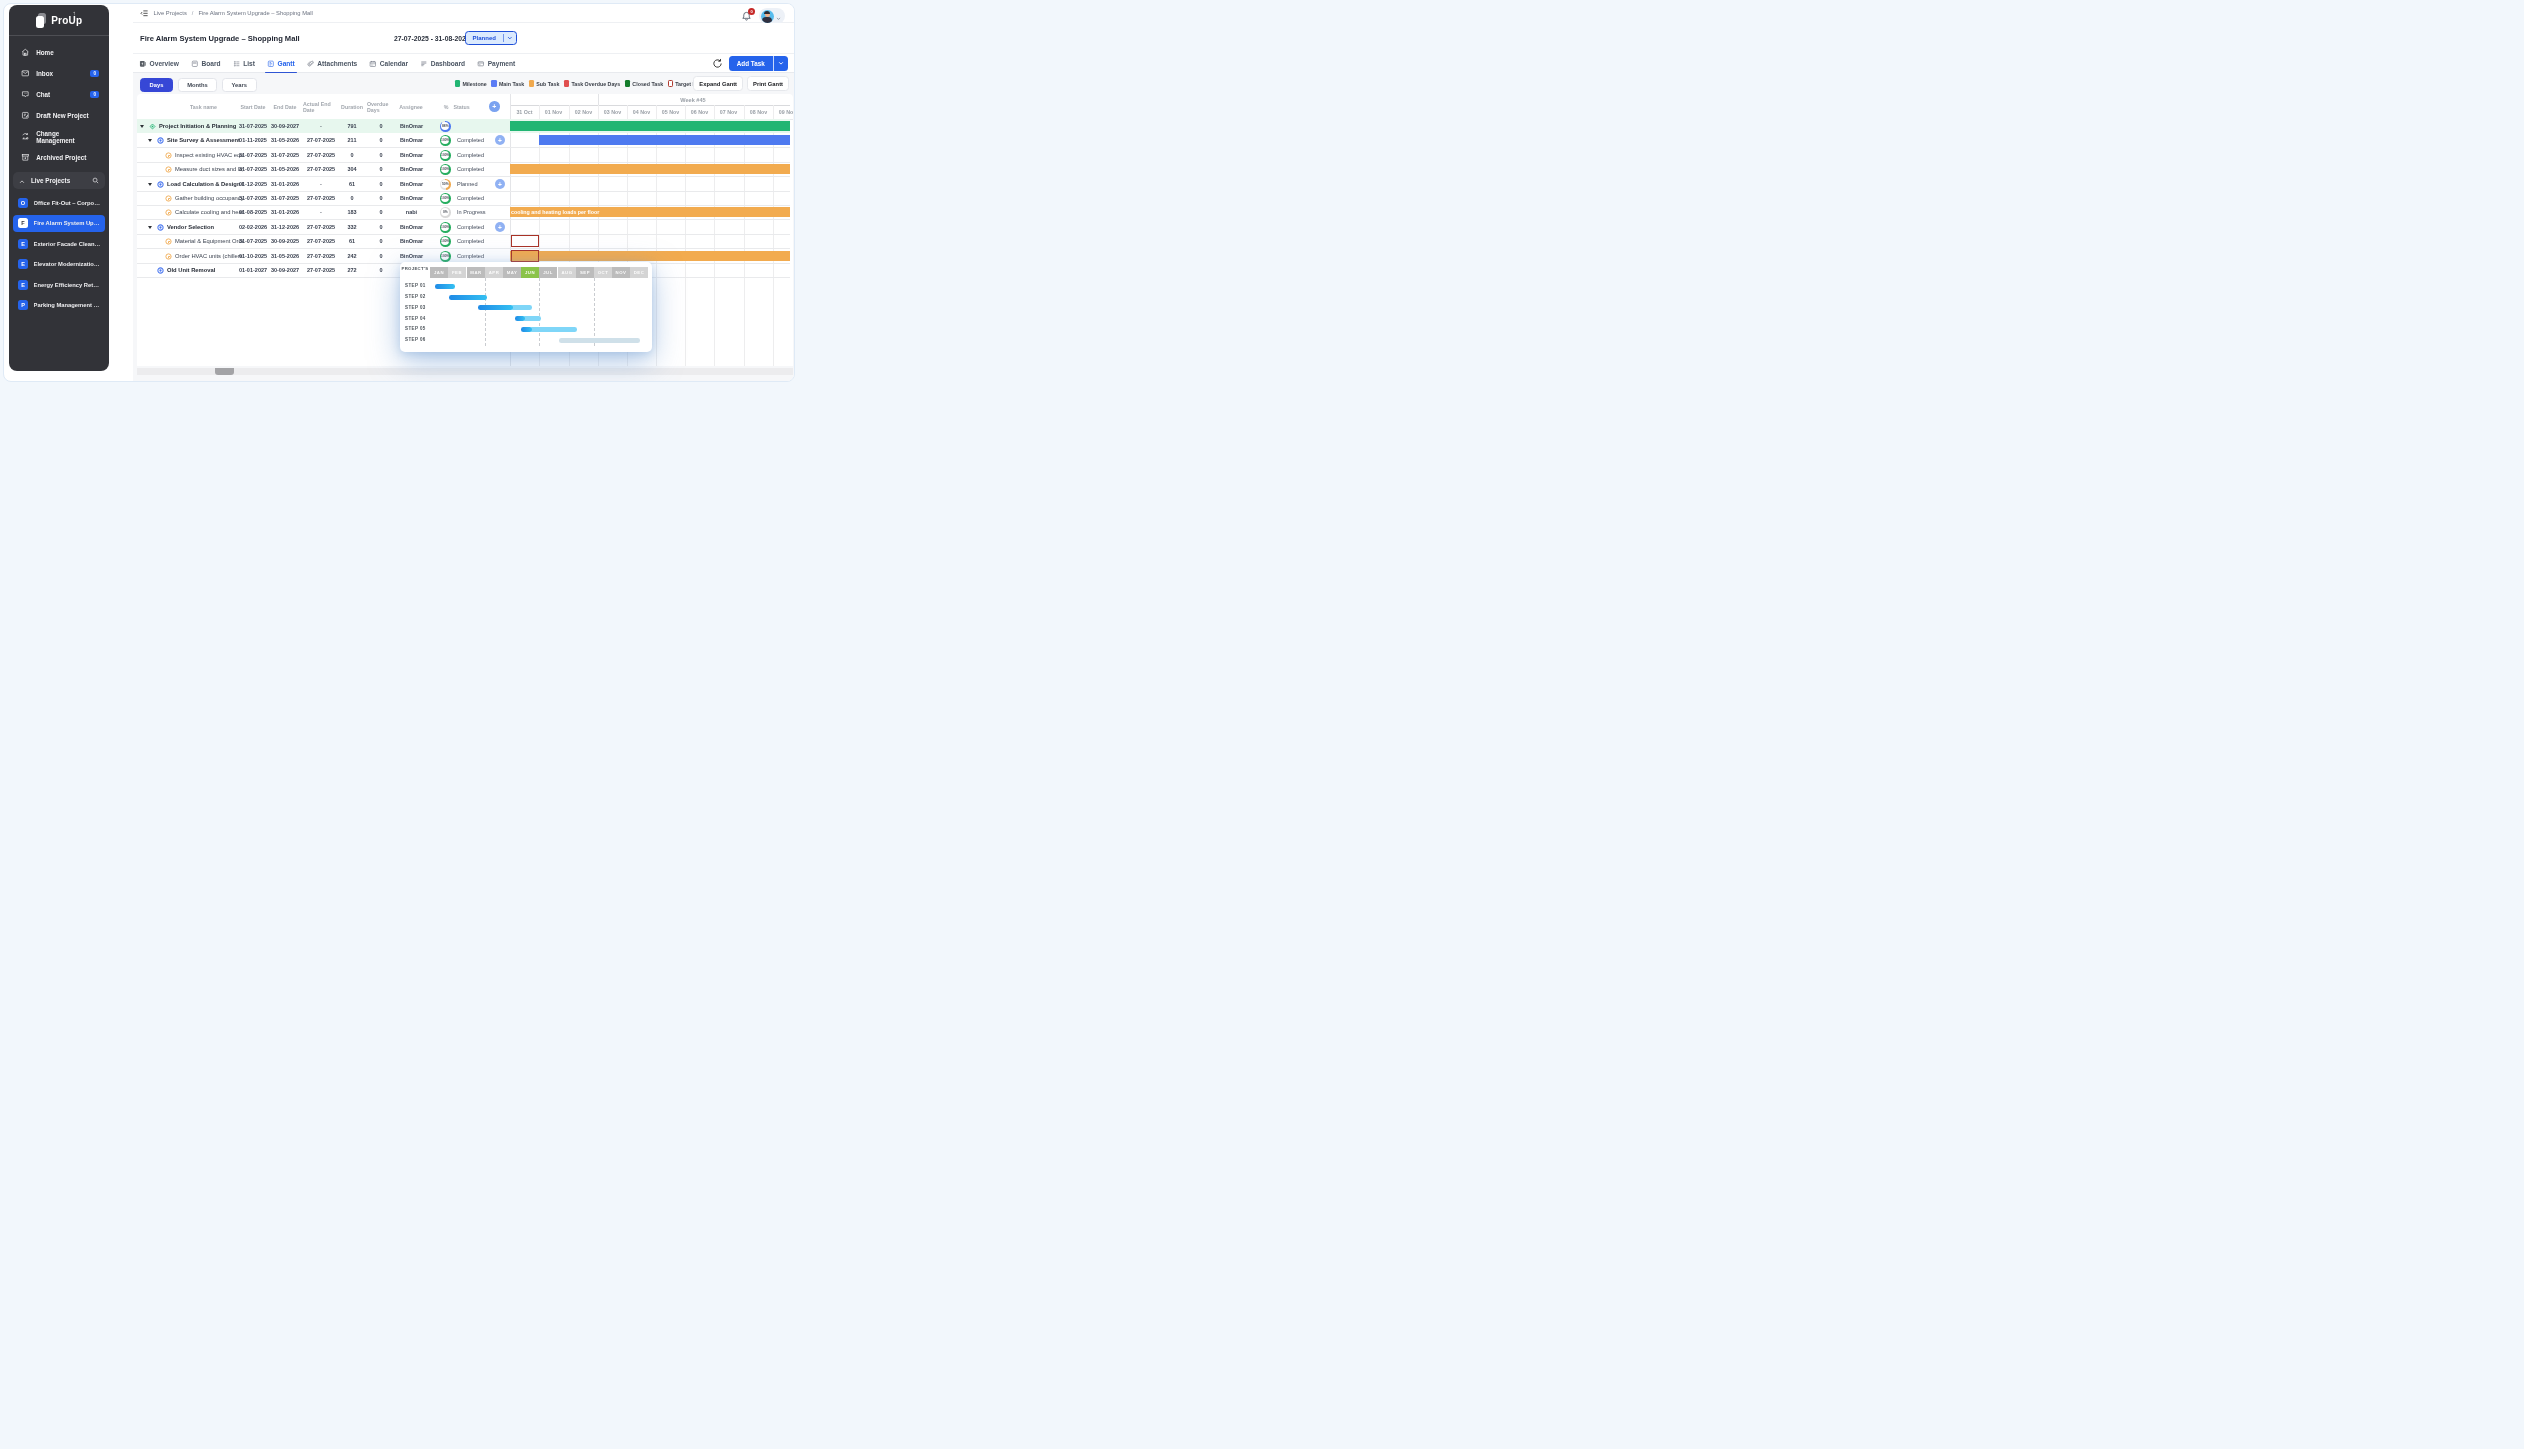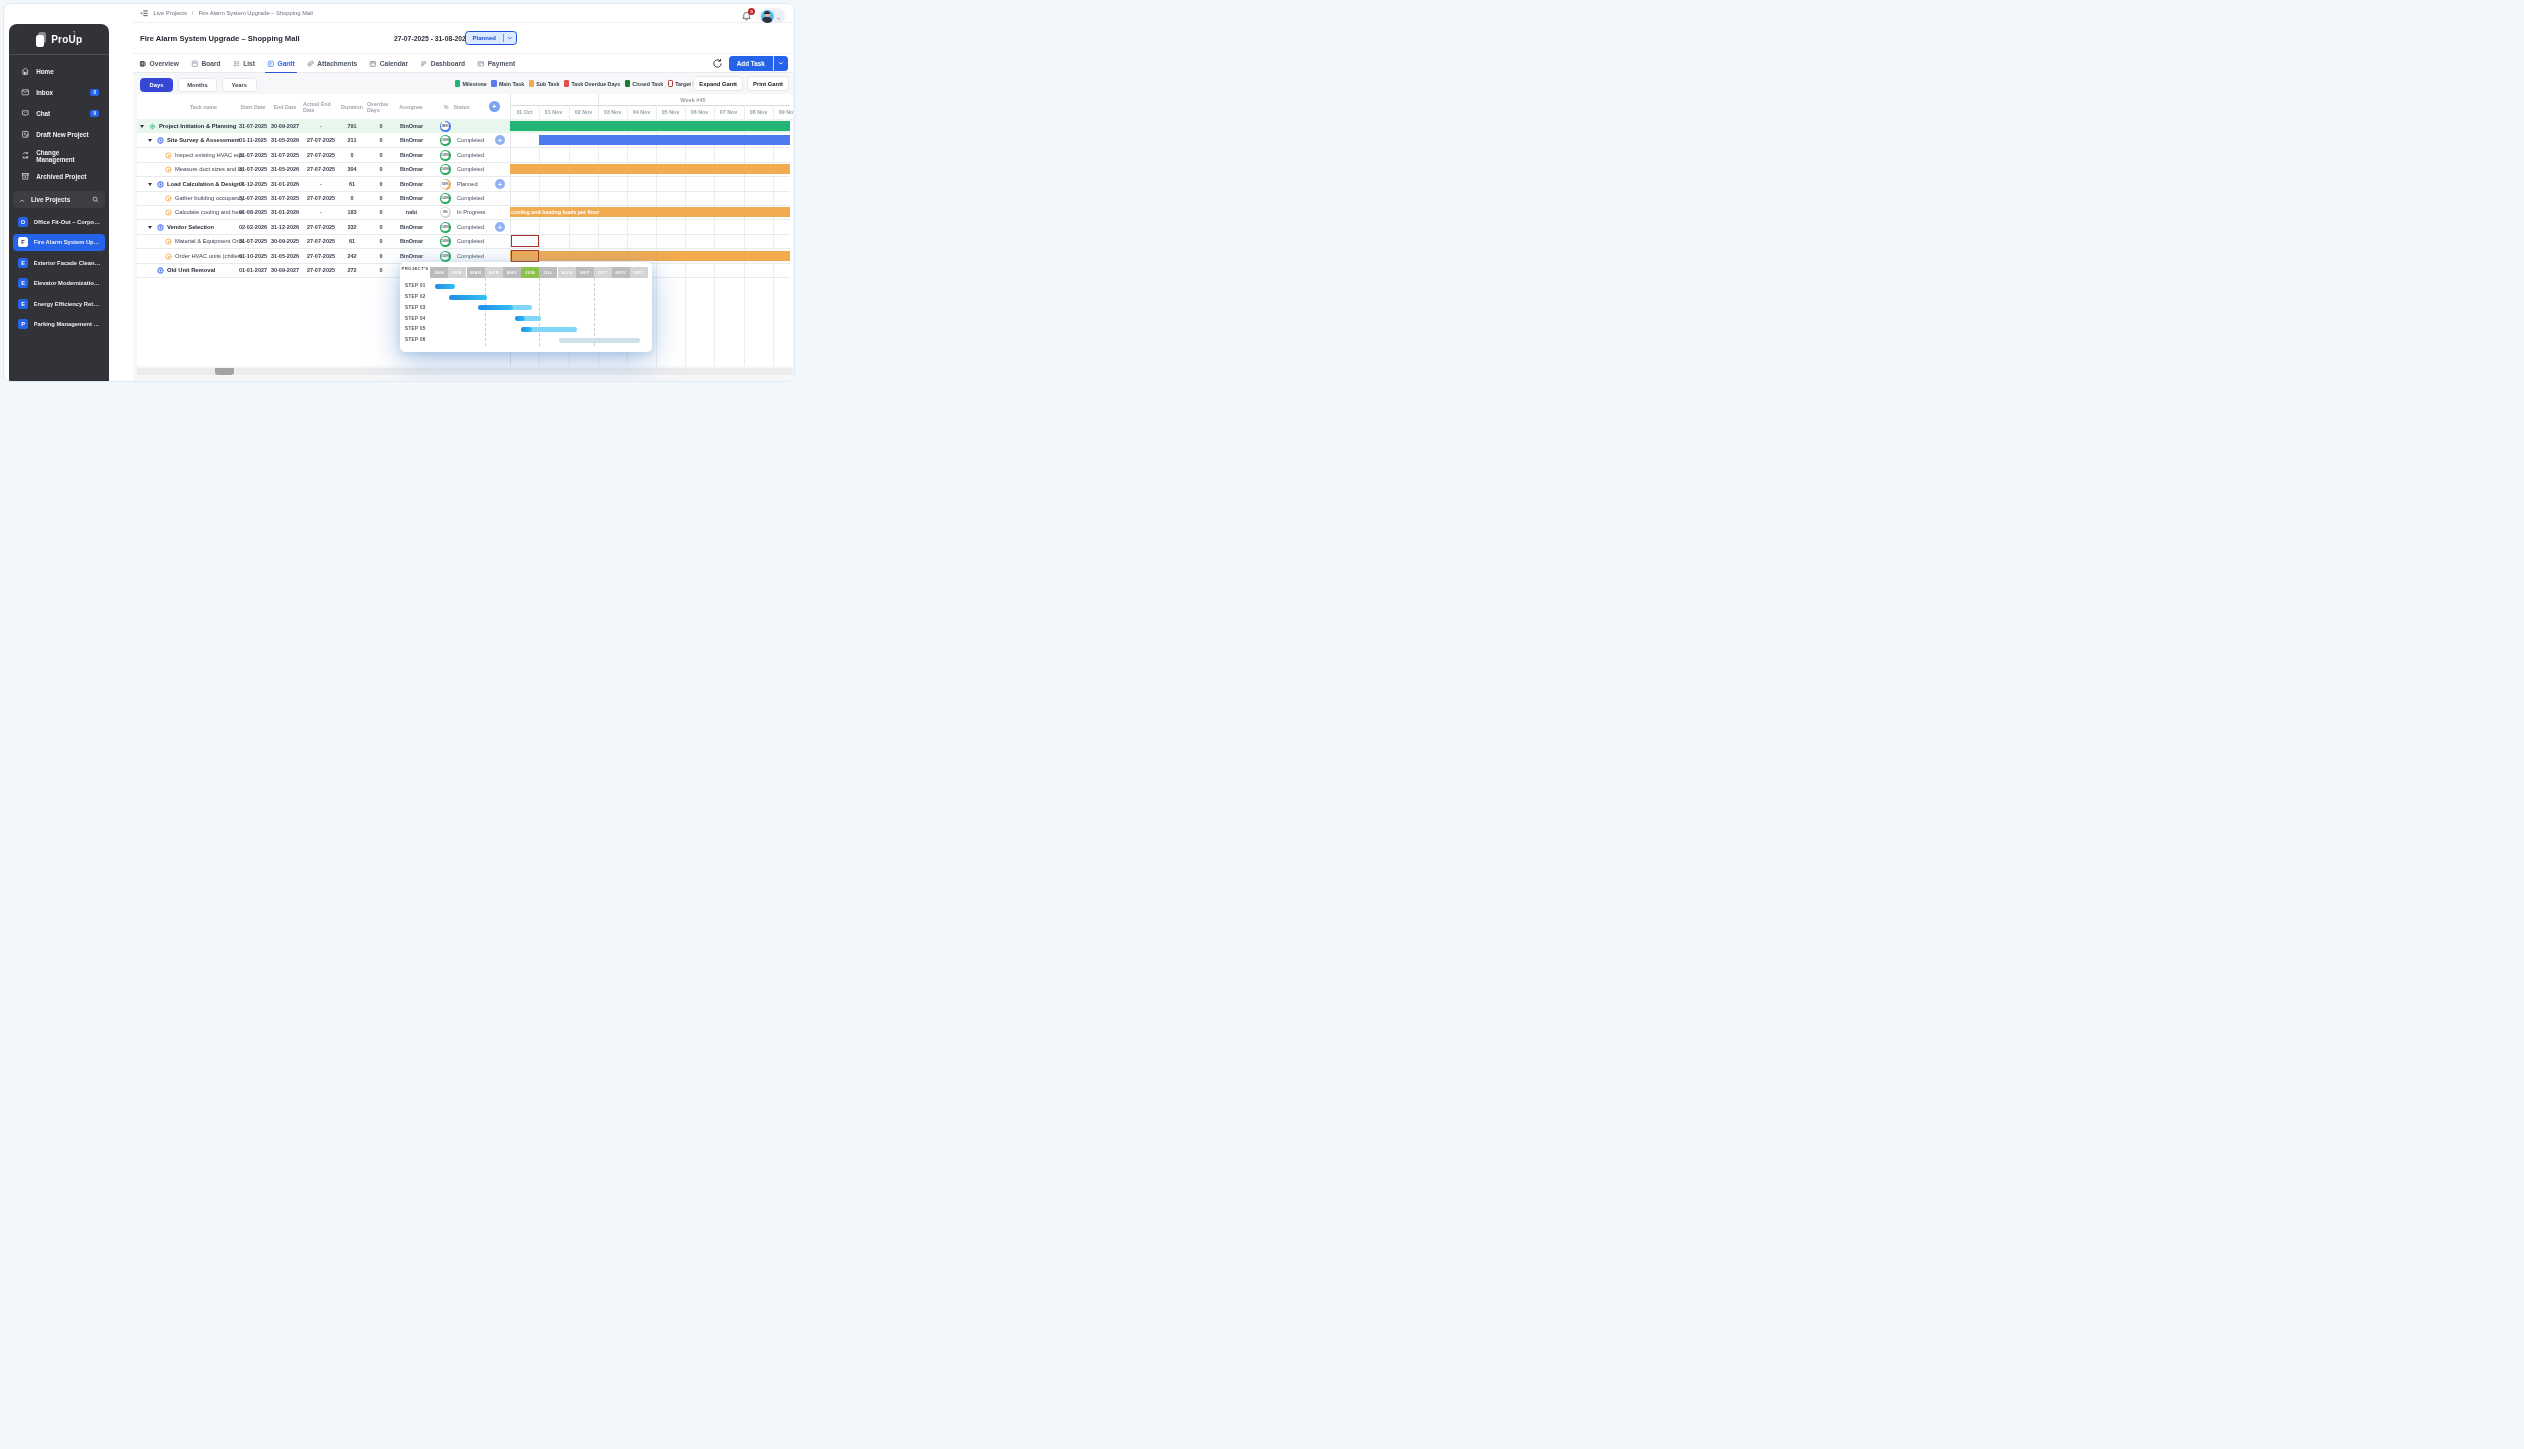--- a/index.html
+++ b/index.html
@@ -2,21 +2,21 @@
 <html style="font-size:8px"><head>
 <meta charset="utf-8">
 <style>
   * { box-sizing:border-box; margin:0; padding:0; }
   html,body { background:#f2f7fc; }
   body { font-family:"Liberation Sans", sans-serif; padding:3px; }
   .app { position:relative; width:792px; height:379px; background:#ffffff;
          border:0.5px solid #dfeaf6; border-radius:8px; overflow:hidden; }
 
   
-  .sidebar { position:absolute; left:5px; top:20px; width:100px; height:366px;
+  .sidebar { position:absolute; left:5px; top:1px; width:100px; height:366px;
              background:#323338; border-radius:8px; color:#e8e8ea; overflow:hidden; }
   .logo-row { height:31px; display:flex; align-items:center; justify-content:center; gap:4.5px;
               border-bottom:0.5px solid rgba(255,255,255,.14); }
   .logo-mark { position:relative; width:11px; height:15px; }
   .logo-mark .back { position:absolute; left:2.5px; top:0; width:7.6px; height:11px; background:#8a8b90; border-radius:2.5px; }
   .logo-mark .front { position:absolute; left:0; top:3.5px; width:8px; height:11.6px; background:#ffffff; border-radius:2.5px; }
   .logo-text { font-size:10px; font-weight:700; color:#fff; letter-spacing:0.2px; position:relative; }
   .logo-text .up-arrow { position:absolute; right:6.6px; top:-5px; font-size:5.6px; font-weight:700; color:#fff; }
   .nav { padding-top:6px; }
   .nav-item { position:relative; height:21px; display:flex; align-items:center; gap:6.6px; padding:0 10px 0 12px; cursor:pointer; }

